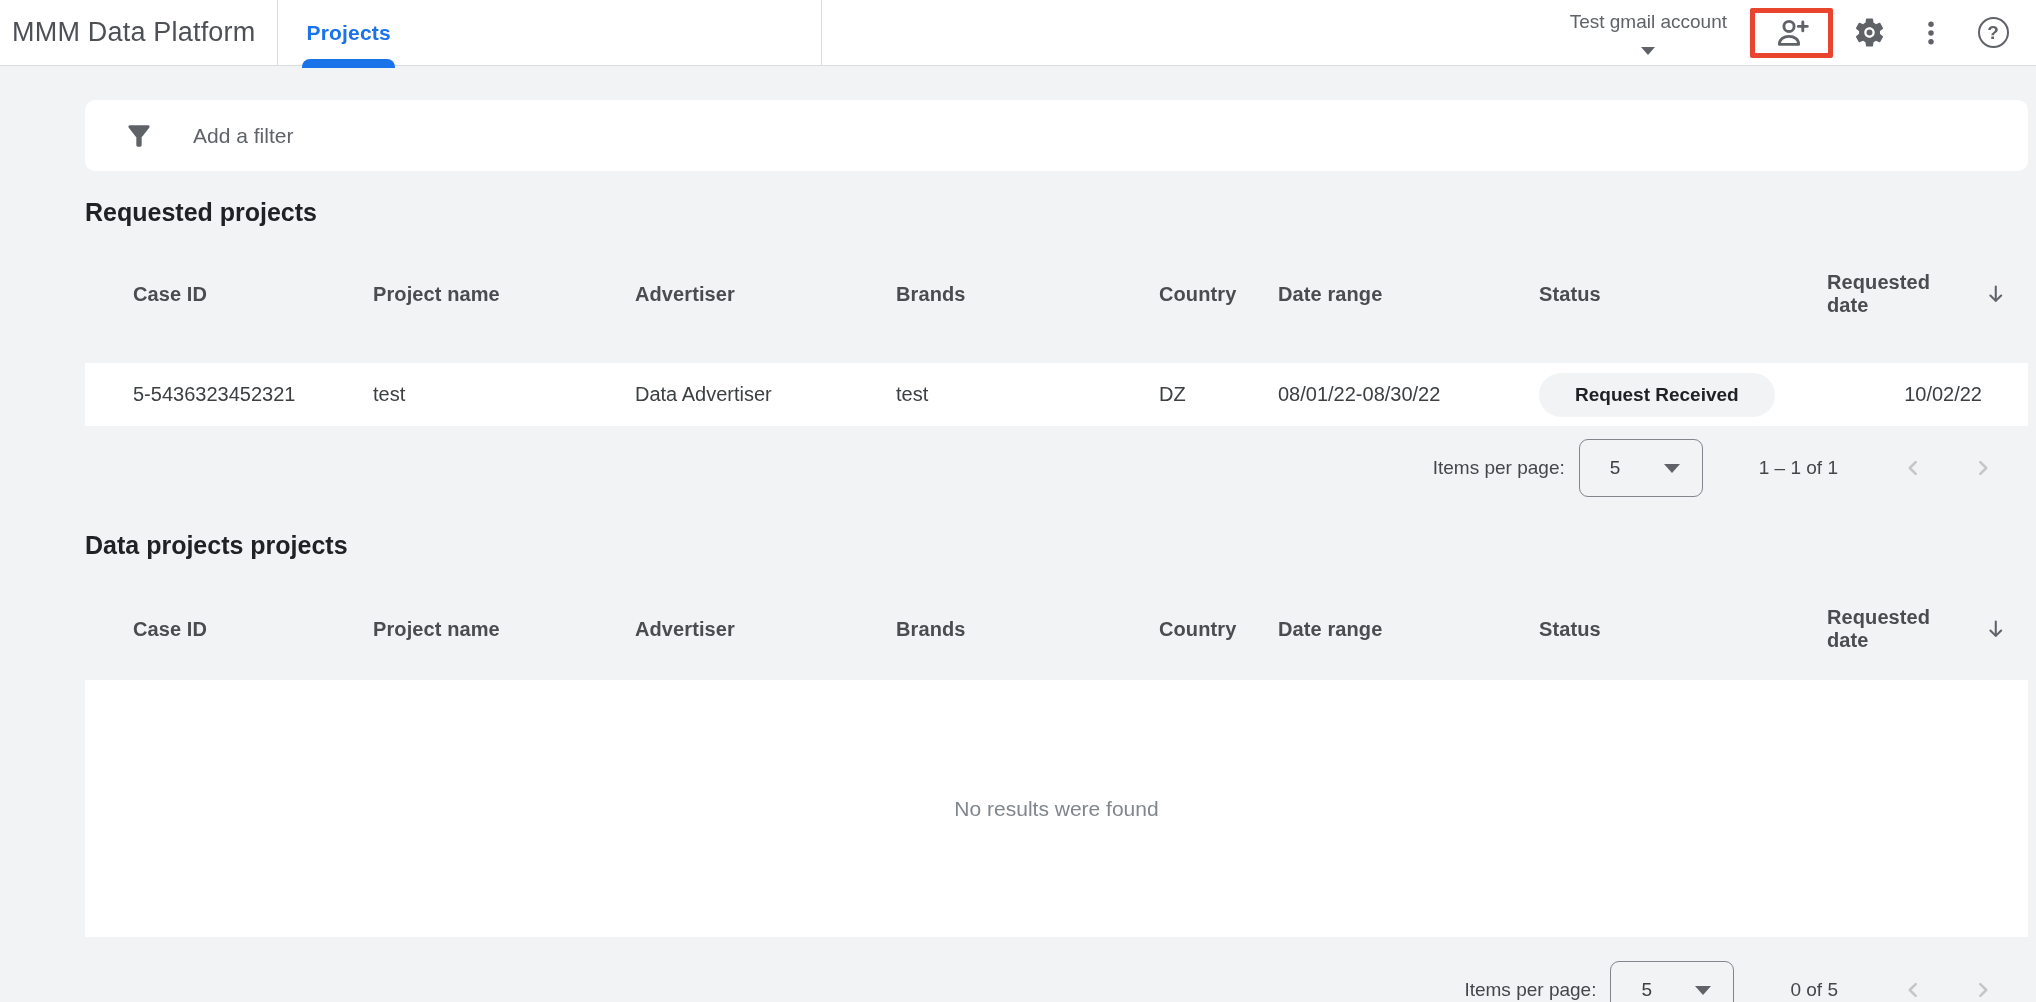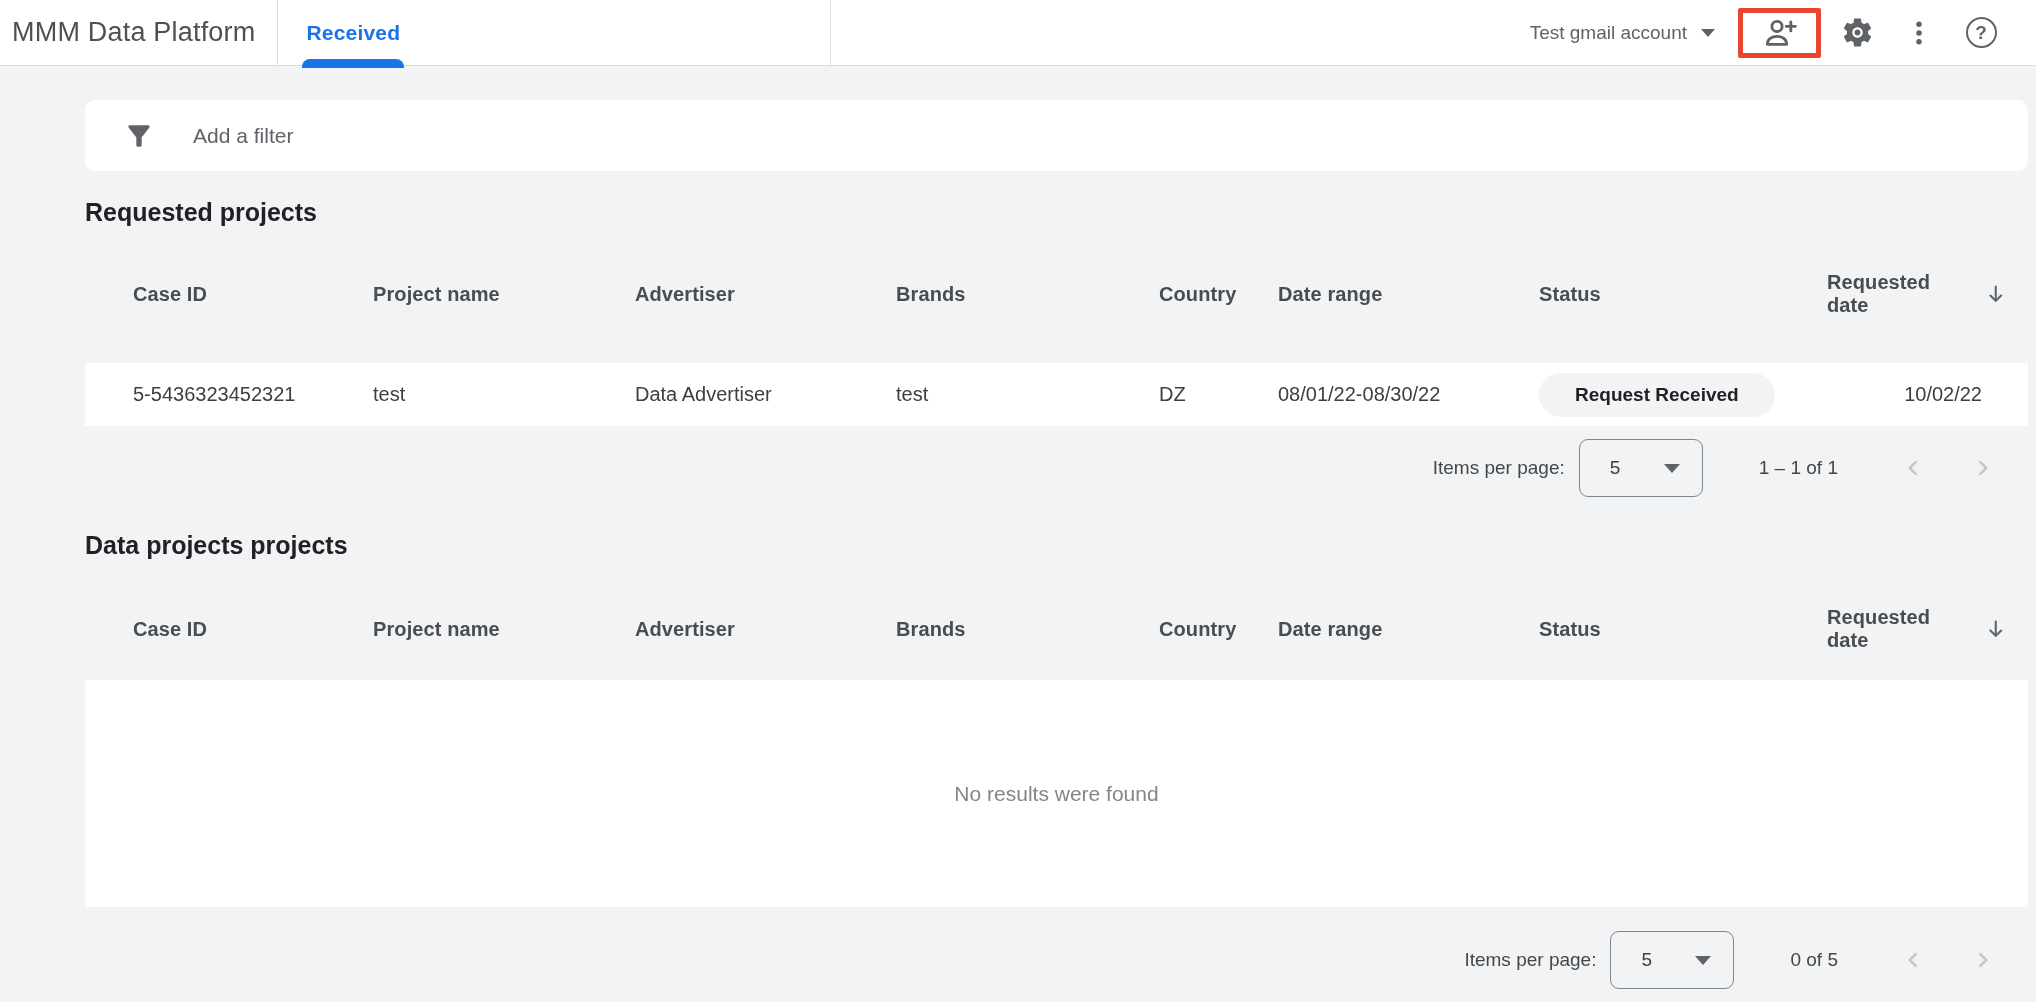--- a/index.html
+++ b/index.html
@@ -21,39 +21,39 @@
     padding:0 28px; margin-left:0; cursor:pointer;
   }
   .tab .tab-label { font-size:21px; color:#1A73E8; font-weight:bold; letter-spacing:.2px; }
   .tab .tab-underline {
     position:absolute; left:24px; right:24px; bottom:-3px; height:9px;
     background:#1A73E8; border-radius:8px 8px 0 0;
   }
   .appbar-spacer { flex:1; }
   .account {
     display:flex; align-items:center; gap:14px; font-size:19px; color:#5F6368;
-    margin-right:18px; cursor:pointer;
+    margin-right:18px; cursor:pointer;flex-direction:column;
   }
   .caret-down {
     width:0; height:0; border-left:7px solid transparent; border-right:7px solid transparent;
     border-top:8px solid #5F6368;
   }
   .iconbtn {
     width:62px; height:56px; display:flex; align-items:center; justify-content:center;
     cursor:pointer; flex:0 0 auto;
   }
   .annotated {
     border:5px solid #E8442E; border-radius:2px; width:83px; height:50px; margin:0 5px;
   }
   .help-circle {
     width:31px; height:31px; border:2.5px solid #5F6368; border-radius:50%;
     display:flex; align-items:center; justify-content:center;
     font-size:19px; font-weight:bold; color:#5F6368;
   }
-  .appbar { padding-right:24px; }
+  .appbar { padding-right:12px; }
 
   
   .content { margin-left:85px; width:1943px; }
 
   .filter-bar {
     margin-top:34px; height:71px; background:#FFFFFF; border-radius:10px;
     display:flex; align-items:center; padding-left:38px; cursor:text;
   }
   .filter-bar .placeholder { font-size:21px; color:#5F6368; margin-left:38px; }
 
@@ -88,36 +88,36 @@
     display:flex; align-items:center; justify-content:space-between;
     padding:0 22px 0 30px; cursor:pointer; color:#3C4043;
   }
   .page-size .caret-down { border-left-width:8px; border-right-width:8px; border-top-width:9px; }
   .range-label { margin-left:56px; }
   .nav-btns { display:flex; align-items:center; margin-left:60px; gap:40px; }
   .nav-btn { width:30px; height:30px; display:flex; align-items:center; justify-content:center; }
 
   .thead-2 { margin-top:44px; }
   .empty-block {
-    margin-top:26px; height:227px; background:#FFFFFF;
+    margin-top:26px; height:257px; background:#FFFFFF;
     display:flex; align-items:center; justify-content:center;
   }
   .empty-msg { font-size:21px; color:#80868B; }
 
   svg { display:block; }
 </style>
 </head>
 <body>
 
 <div class="appbar">
   <div class="brand">MMM Data Platform</div>
   <div class="vdiv"></div>
 
   <div class="tab">
-    <span class="tab-label">Received</span>
+    <span class="tab-label">Projects</span>
     <span class="tab-underline"></span>
   </div>
   <div class="vdiv" style="margin-left:402px;"></div>
 
   <div class="appbar-spacer"></div>
 
   <div class="account">
     <span>Test gmail account</span>
     <span class="caret-down"></span>
   </div>

